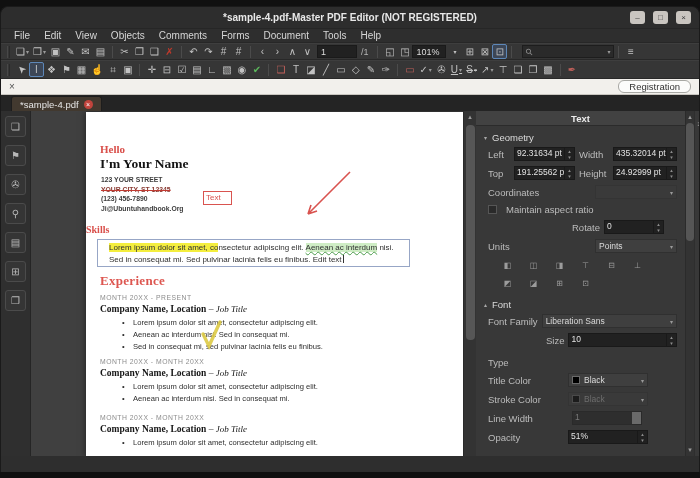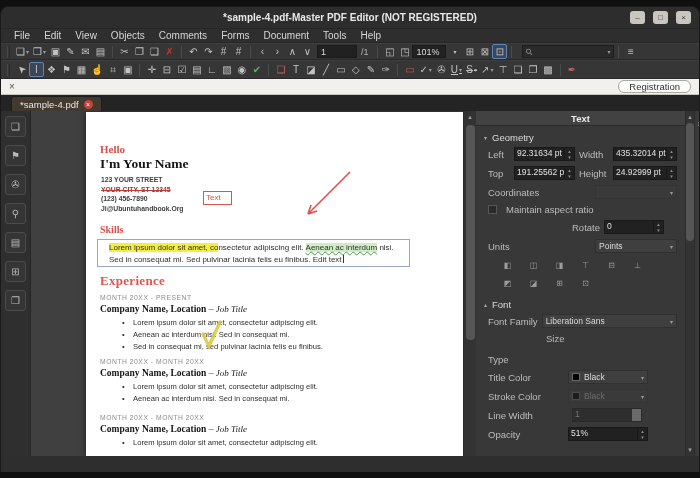--- a/index.html
+++ b/index.html
@@ -88,21 +88,21 @@
   .page > div, .page > svg { position:absolute; }
   .hello  { left:14px; top:31px; font:700 11px "Liberation Serif",serif; color:#d94f4a; }
   .rname  { left:14px; top:44px; font:700 13.5px "Liberation Serif",serif; color:#141414; }
   .addr   { left:15px; top:63px; font-size:6.8px; font-weight:700; color:#3c3c3c;
             line-height:9.6px; }
   .addr .strike { color:#8a3c34; text-decoration:line-through;
             text-decoration-color:#c23b32; }
   .txtanno { left:117px; top:79px; width:29px; height:14px; border:1.5px solid #d9534f;
             color:#d9534f; font-size:8px; padding:1px 2px; }
   .arrowanno { left:198px; top:46px; }
-  .skillsh  { left:14px; top:112px; font:700 10px "Liberation Serif",serif; color:#d94f4a; }
+  .skillsh  { left:0; top:112px; font:700 10px "Liberation Serif",serif; color:#d94f4a; }
   .skillsbox { left:11px; top:127px; width:313px; height:28px; background:#fff;
             border:1px solid #97a6c6; font-size:8px; line-height:11.5px;
             padding:2px 11px; color:#2f2f2f; }
   .hly { background:#f4ee3e; }
   .hlg { background:#cfedc5; text-decoration:underline wavy #4a9a4a 1px;
          text-decoration-skip-ink:none; }
   .caret { display:inline-block; width:1px; height:8px; background:#333;
            vertical-align:-1px; margin-left:1px; }
   .exph { left:14px; top:161px; font:700 13px "Liberation Serif",serif; color:#dd5650;
           letter-spacing:.3px; }
@@ -480,20 +480,27 @@
           <div class="prow">
             <span class="plabel">Font Family</span>
             <span class="drop" style="flex:1">
               <span>Liberation Sans</span>
               <span class="da">▾</span>
             </span>
           </div>
 
           <div class="prow" style="margin-left:70px">
             <span class="plabel">Size</span>
+            <span class="field" style="flex:1">
+              <span class="fval">10</span>
+              <span class="spin">
+                  <span>▲</span>
+                  <span>▼</span>
+                </span>
+            </span>
           </div>
 
           <div class="prow" style="margin-top:10px">
             <span class="plabel" style="width:56px">Type</span>
           </div>
 
           <div class="prow">
             <span class="plabel" style="width:62px">Title Color</span>
             <span class="drop" style="width:80px;margin-left:14px">
               <span class="swatch"></span>

